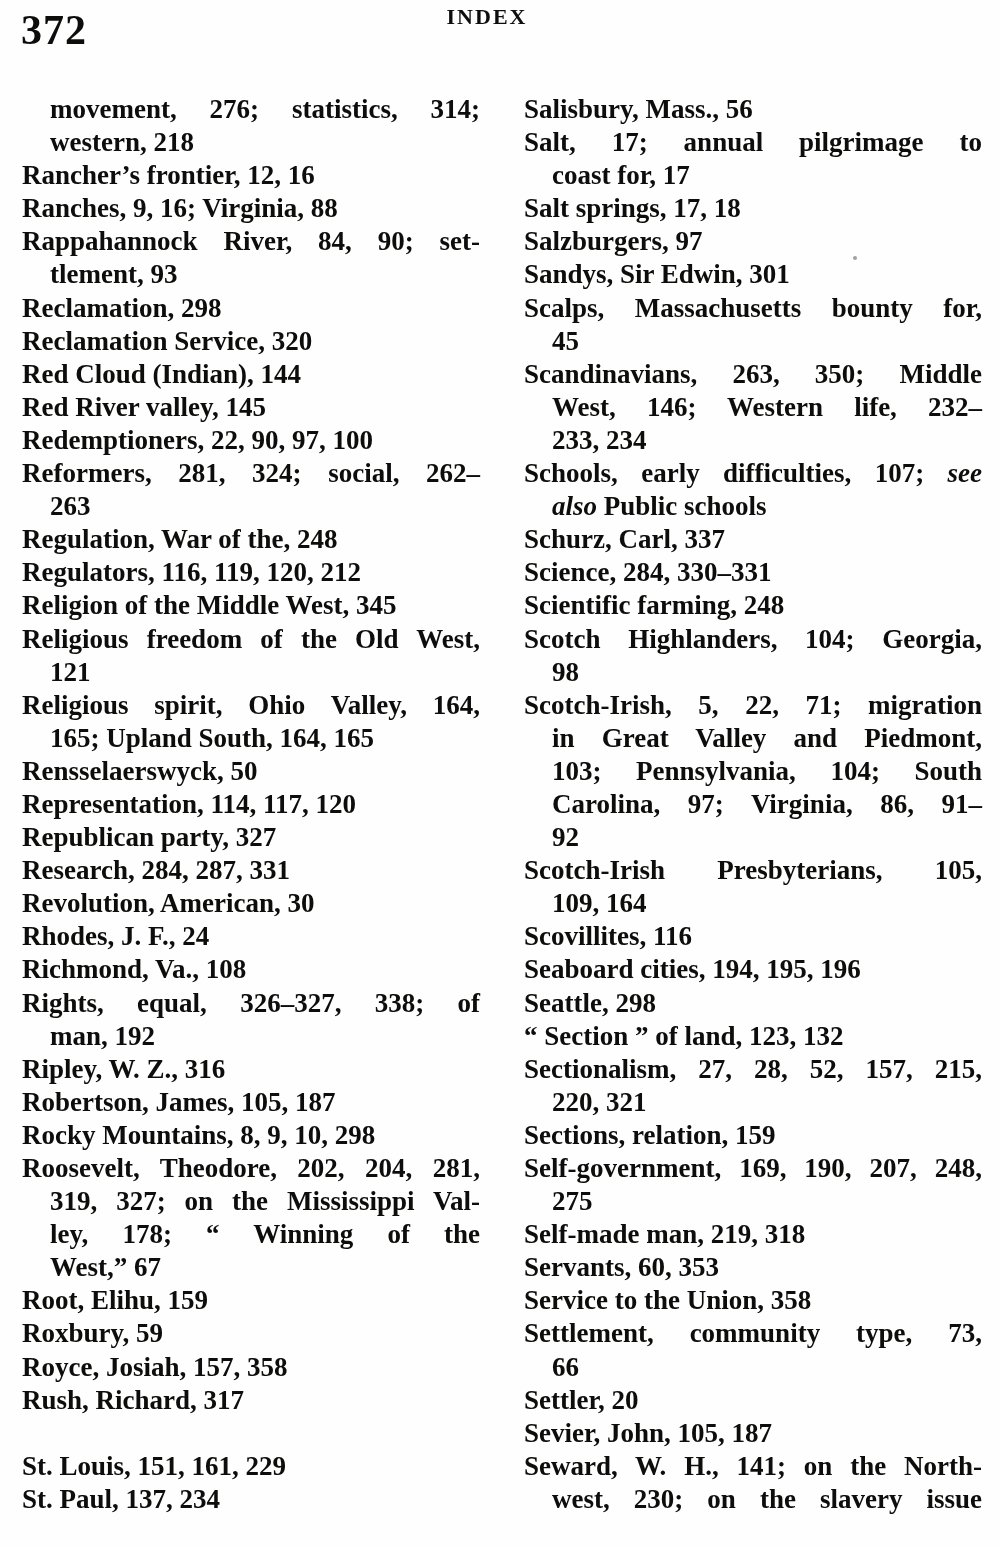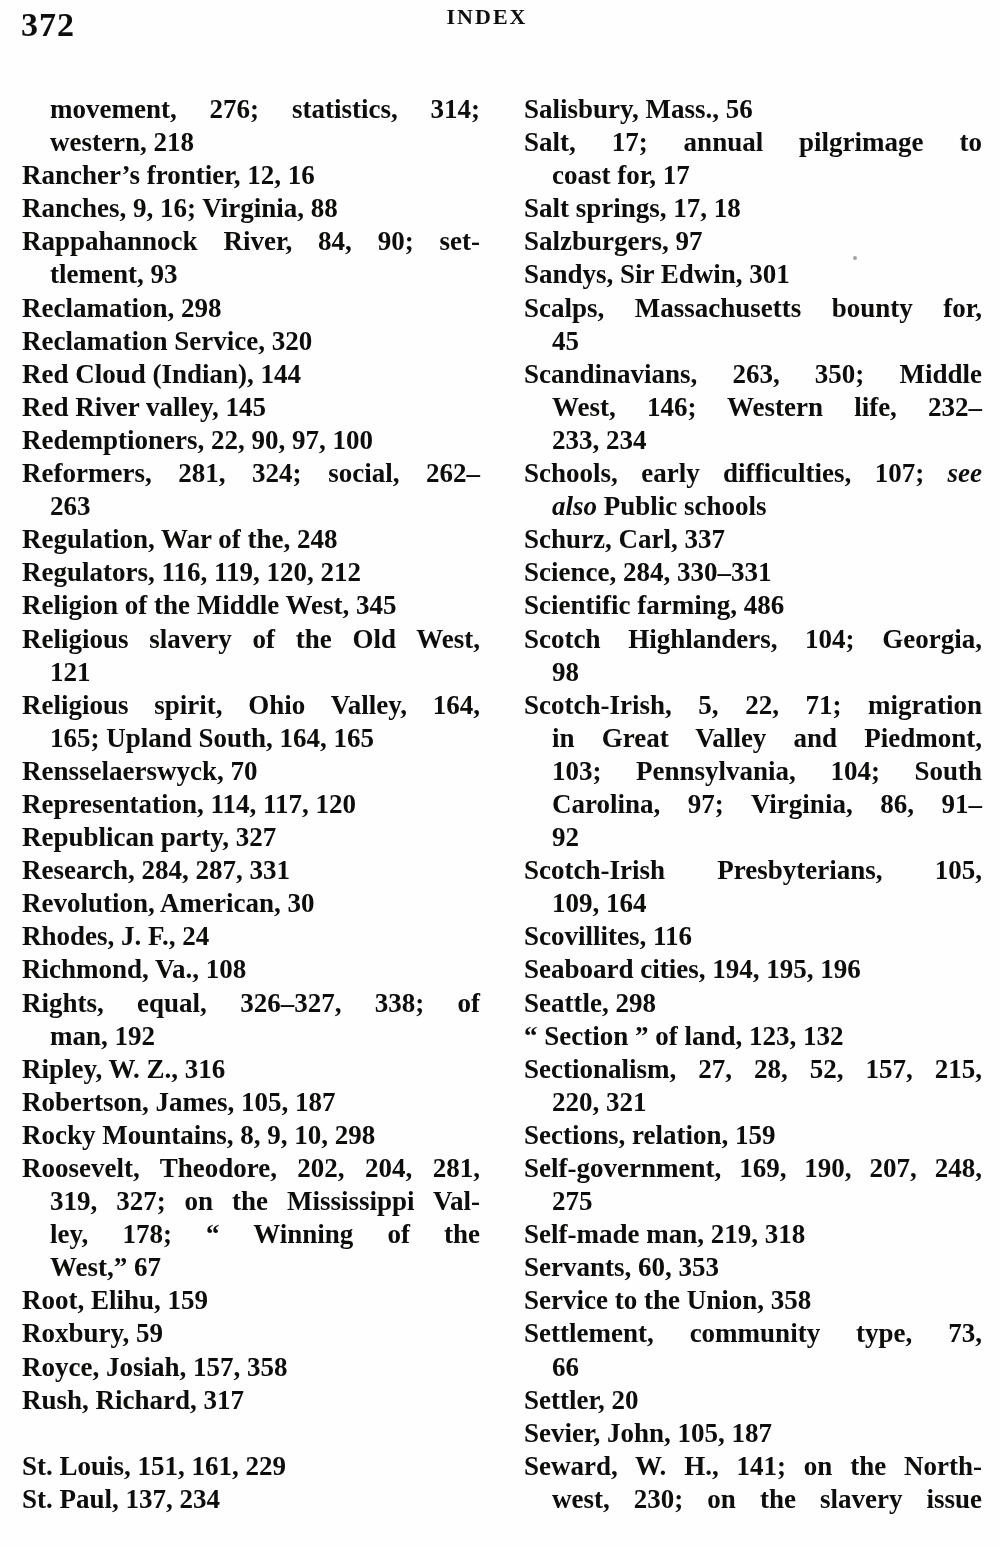--- a/index.html
+++ b/index.html
@@ -21,21 +21,21 @@
     position: absolute;
     top: 0;
     left: 0;
     right: 0;
     height: 60px;
   }
   .page-num {
     position: absolute;
     left: 21px;
     top: 6px;
-    font-size: 34px;
+    font-size: 42px;
     letter-spacing: 1px;
   }
   .page-title {
     position: absolute;
     left: 0;
     right: 26px;
     top: 4px;
     text-align: center;
     font-size: 22px;
     letter-spacing: 2px;
@@ -101,25 +101,25 @@
         <div class="line">Reclamation, 298</div>
         <div class="line">Reclamation Service, 320</div>
         <div class="line">Red Cloud (Indian), 144</div>
         <div class="line">Red River valley, 145</div>
         <div class="line">Redemptioners, 22, 90, 97, 100</div>
         <div class="line j">Reformers, 281, 324; social, 262–</div>
         <div class="line ind">263</div>
         <div class="line">Regulation, War of the, 248</div>
         <div class="line">Regulators, 116, 119, 120, 212</div>
         <div class="line">Religion of the Middle West, 345</div>
-        <div class="line j">Religious slavery of the Old West,</div>
+        <div class="line j">Religious freedom of the Old West,</div>
         <div class="line ind">121</div>
         <div class="line j">Religious spirit, Ohio Valley, 164,</div>
         <div class="line ind">165; Upland South, 164, 165</div>
-        <div class="line">Rensselaerswyck, 70</div>
+        <div class="line">Rensselaerswyck, 50</div>
         <div class="line">Representation, 114, 117, 120</div>
         <div class="line">Republican party, 327</div>
         <div class="line">Research, 284, 287, 331</div>
         <div class="line">Revolution, American, 30</div>
         <div class="line">Rhodes, J. F., 24</div>
         <div class="line">Richmond, Va., 108</div>
         <div class="line j">Rights, equal, 326–327, 338; of</div>
         <div class="line ind">man, 192</div>
         <div class="line">Ripley, W. Z., 316</div>
         <div class="line">Robertson, James, 105, 187</div>
@@ -145,21 +145,21 @@
         <div class="line">Sandys, Sir Edwin, 301</div>
         <div class="line j">Scalps, Massachusetts bounty for,</div>
         <div class="line ind">45</div>
         <div class="line j">Scandinavians, 263, 350; Middle</div>
         <div class="line ind j">West, 146; Western life, 232–</div>
         <div class="line ind">233, 234</div>
         <div class="line j">Schools, early difficulties, 107; <i>see</i></div>
         <div class="line ind"><i>also</i> Public schools</div>
         <div class="line">Schurz, Carl, 337</div>
         <div class="line">Science, 284, 330–331</div>
-        <div class="line">Scientific farming, 486</div>
+        <div class="line">Scientific farming, 248</div>
         <div class="line j">Scotch Highlanders, 104; Georgia,</div>
         <div class="line ind">98</div>
         <div class="line j">Scotch-Irish, 5, 22, 71; migration</div>
         <div class="line ind j">in Great Valley and Piedmont,</div>
         <div class="line ind j">103; Pennsylvania, 104; South</div>
         <div class="line ind j">Carolina, 97; Virginia, 86, 91–</div>
         <div class="line ind">92</div>
         <div class="line j">Scotch-Irish Presbyterians, 105,</div>
         <div class="line ind">109, 164</div>
         <div class="line">Scovillites, 116</div>

